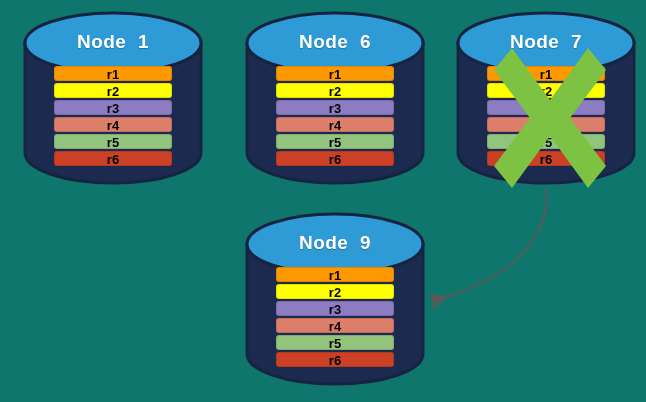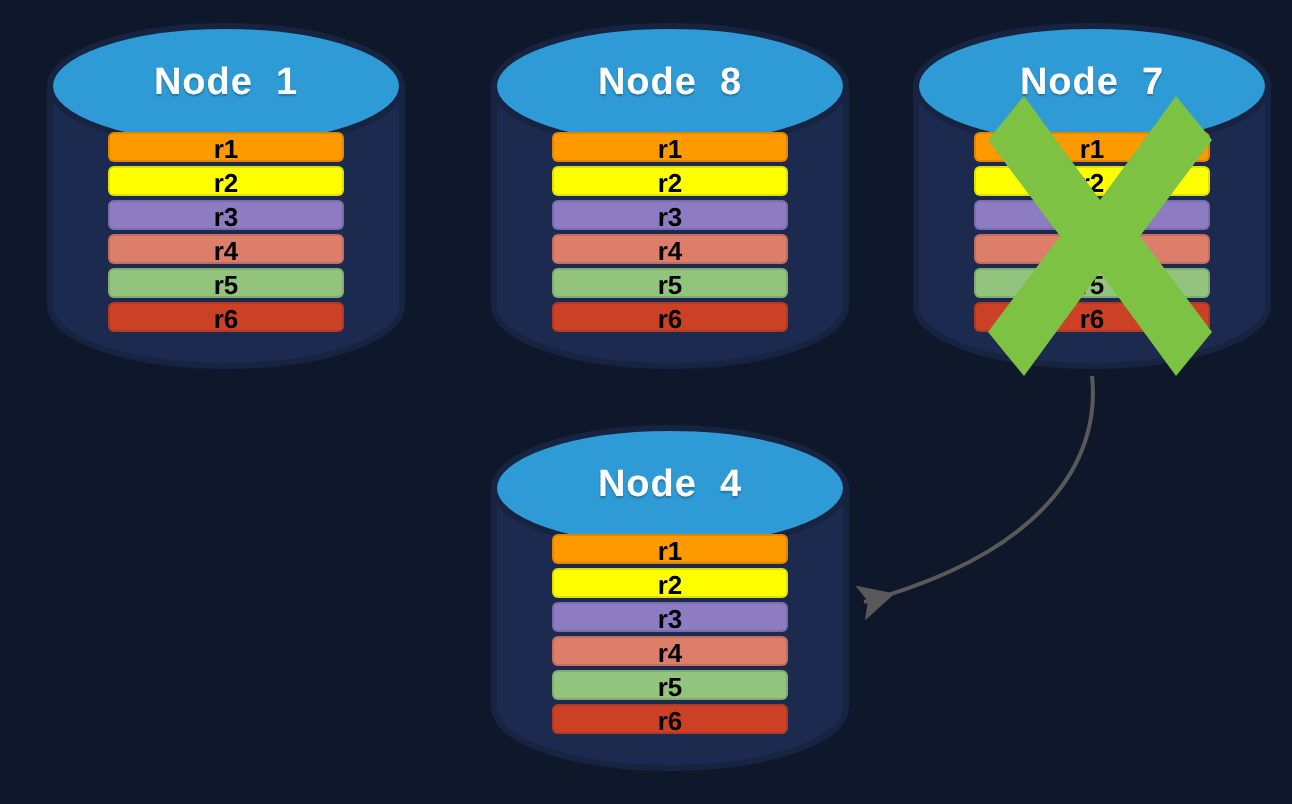--- a/index.html
+++ b/index.html
@@ -4,21 +4,21 @@
 <style>
   html, body {
     margin: 0;
     padding: 0;
     background: #ffffff;
   }
   #canvas {
     position: relative;
     width: 646px;
     height: 402px;
-    background: #0f172a;
+    background: #0f766e;
     overflow: hidden;
     font-family: "Liberation Sans", sans-serif;
   }
 
   
   .node {
     position: absolute;
   }
   .node-svg {
     position: absolute;
@@ -92,21 +92,21 @@
         <div class="row-band" style="background: rgb(147, 196, 125); width: 118px;">r5</div>
         <div class="row-band" style="background: rgb(204, 65, 37); width: 118px;">r6</div>
       </div>
   </div>
 
   <div class="node" style="left:244px; top:10px; width:182px; height:176px;">
     <svg class="node-svg" width="182" height="176" viewBox="0 0 182 176">
       <path d="M3,33 L3,143 A88,30 0 0 0 179,143 L179,33 Z" fill="#1b2a4e" stroke="#162442" stroke-width="3"></path>
       <ellipse cx="91" cy="33" rx="88" ry="30" fill="#2e9bd6" stroke="#162442" stroke-width="3"></ellipse>
     </svg>
-    <div class="node-title" style="top:21px;">Node  8</div>
+    <div class="node-title" style="top:21px;">Node  6</div>
     <div class="rows" style="top:56px;">
         <div class="row-band" style="background: rgb(255, 153, 0); width: 118px;">r1</div>
         <div class="row-band" style="background: rgb(255, 255, 0); width: 118px;">r2</div>
         <div class="row-band" style="background: rgb(142, 124, 195); width: 118px;">r3</div>
         <div class="row-band" style="background: rgb(221, 126, 107); width: 118px;">r4</div>
         <div class="row-band" style="background: rgb(147, 196, 125); width: 118px;">r5</div>
         <div class="row-band" style="background: rgb(204, 65, 37); width: 118px;">r6</div>
       </div>
   </div>
 
@@ -128,21 +128,21 @@
 
   <svg class="cross-svg" style="left:494px; top:48px;" width="112" height="140" viewBox="0 0 112 140">
     <path d="M18,0 L56,52 L94,0 L112,22 L76,70 L112,118 L94,140 L56,88 L18,140 L0,118 L36,70 L0,22 Z" fill="#7dc242"></path>
   </svg>
 
   <div class="node" style="left:244px; top:211px; width:182px; height:176px;">
     <svg class="node-svg" width="182" height="176" viewBox="0 0 182 176">
       <path d="M3,33 L3,143 A88,30 0 0 0 179,143 L179,33 Z" fill="#1b2a4e" stroke="#162442" stroke-width="3"></path>
       <ellipse cx="91" cy="33" rx="88" ry="30" fill="#2e9bd6" stroke="#162442" stroke-width="3"></ellipse>
     </svg>
-    <div class="node-title" style="top:21px;">Node  4</div>
+    <div class="node-title" style="top:21px;">Node  9</div>
     <div class="rows" style="top:56px;">
         <div class="row-band" style="background: rgb(255, 153, 0); width: 118px;">r1</div>
         <div class="row-band" style="background: rgb(255, 255, 0); width: 118px;">r2</div>
         <div class="row-band" style="background: rgb(142, 124, 195); width: 118px;">r3</div>
         <div class="row-band" style="background: rgb(221, 126, 107); width: 118px;">r4</div>
         <div class="row-band" style="background: rgb(147, 196, 125); width: 118px;">r5</div>
         <div class="row-band" style="background: rgb(204, 65, 37); width: 118px;">r6</div>
       </div>
   </div>
 

